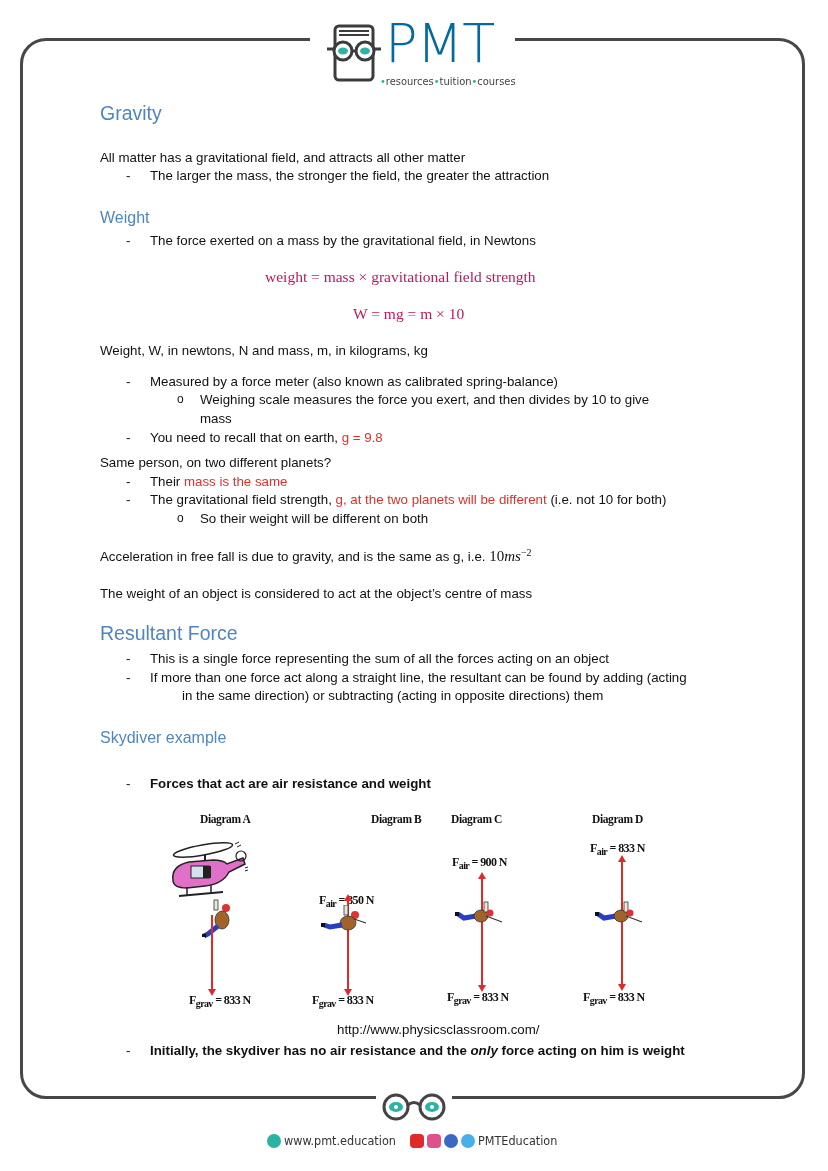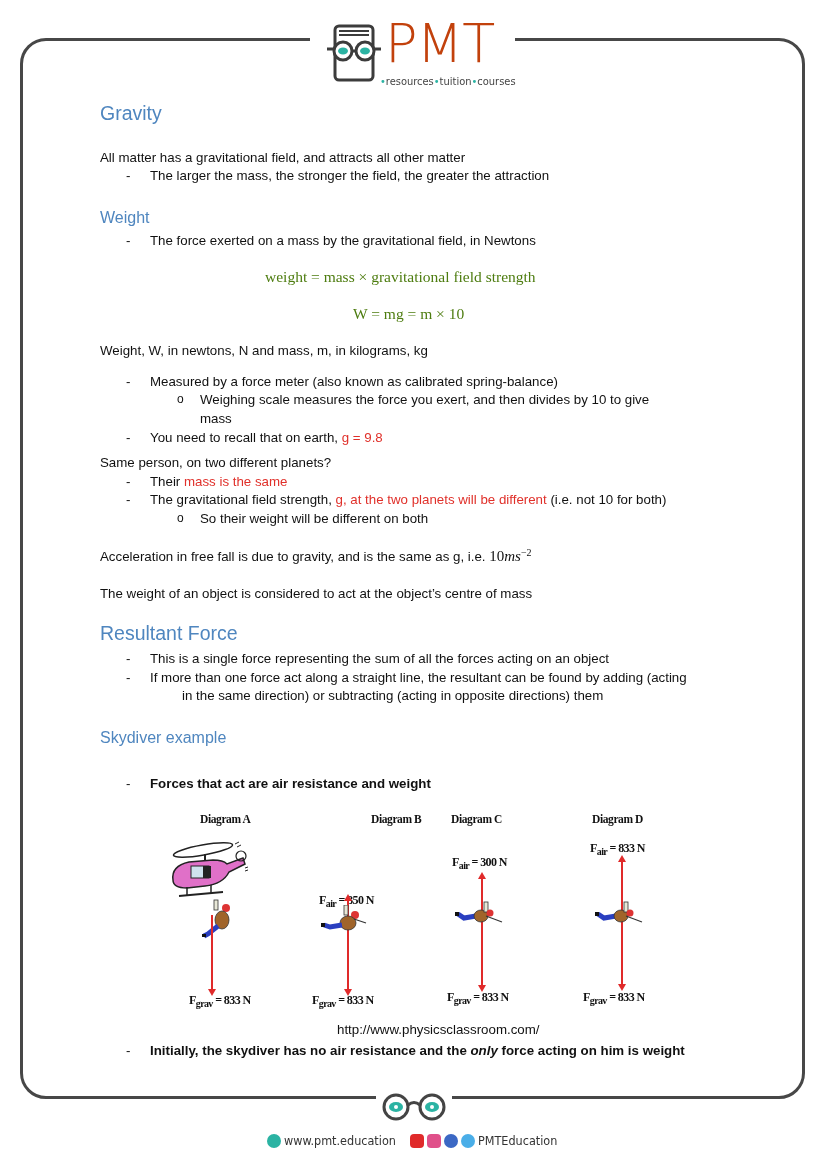--- a/index.html
+++ b/index.html
@@ -3,31 +3,31 @@
 <meta charset="utf-8">
 <style>
   html, body { margin:0; padding:0; background:#ffffff; }
   body { width:828px; height:1171px; position:relative; overflow:hidden;
          font-family:"Liberation Sans", "DejaVu Sans", sans-serif; color:#111; }
   .frame { position:absolute; left:20px; top:38px; width:785px; height:1061px;
            border:3px solid #474747; border-radius:26px; box-sizing:border-box; }
   .logo-mask { position:absolute; left:310px; top:20px; width:205px; height:40px; background:#fff; }
   .logo { position:absolute; left:320px; top:18px; width:200px; height:72px; }
   .logo-text { position:absolute; left:385px; top:14px; font-family:"DejaVu Sans", sans-serif;
-               font-size:54px; font-weight:300; color:#c2410c; letter-spacing:-1px; line-height:60px; }
+               font-size:54px; font-weight:300; color:#0369a1; letter-spacing:-1px; line-height:60px; }
   .logo-tag { position:absolute; left:380px; top:75px; font-size:11px; color:#444; font-family:"DejaVu Sans Condensed","DejaVu Sans",sans-serif; white-space:nowrap; }
   .logo-tag .dot { color:#2bb3a3; }
   .abs { position:absolute; white-space:nowrap; }
   .h1 { font-size:19.5px; color:#4f86bf; }
   .h2 { font-size:16px; color:#4f86bf; }
   .p { font-size:13.3px; color:#111; }
   .bold { font-weight:bold; }
   .red { color:#e0302a; }
   .dash { position:absolute; font-size:13.3px; }
-  .eq { font-family:"Liberation Serif","DejaVu Serif",serif; font-size:15.5px; color:#4d7c0f; }
+  .eq { font-family:"Liberation Serif","DejaVu Serif",serif; font-size:15.5px; color:#be185d; }
   .mathit { font-family:"Liberation Serif","DejaVu Serif",serif; font-style:italic; font-size:15px; }
 
   .diag { position:absolute; }
   .dlabel { position:absolute; font-family:"Liberation Serif","DejaVu Serif",serif; font-weight:bold; font-size:11.5px; letter-spacing:-0.4px; white-space:nowrap; }
   .flabel { position:absolute; font-family:"Liberation Serif","DejaVu Serif",serif; font-weight:bold; font-size:12px; letter-spacing:-0.6px; white-space:nowrap; }
   .flabel sub { font-size:10px; vertical-align:-3px; }
   .arrow { position:absolute; width:2px; background:#e02a2a; }
   .ahead-down { position:absolute; width:0; height:0; border-left:4px solid transparent; border-right:4px solid transparent; border-top:7px solid #e02a2a; }
   .ahead-up { position:absolute; width:0; height:0; border-left:4px solid transparent; border-right:4px solid transparent; border-bottom:7px solid #e02a2a; }
 
@@ -158,21 +158,21 @@
   </svg>
   <div class="ahead-down" style="left:344px;top:989px;"></div>
   <div class="flabel" style="left:312px;top:993px;">
     <span>F</span><sub>grav</sub> = <span>833 N</span>
   </div>
 </div>
 
 <div class="diag">
   <div class="dlabel" style="left:451px;top:813px;">Diagram C</div>
   <div class="flabel" style="left:452px;top:855px;">
-    <span>F</span><sub>air</sub> = <span>300 N</span>
+    <span>F</span><sub>air</sub> = <span>900 N</span>
   </div>
   <div class="ahead-up" style="left:478px;top:872px;"></div>
   <div class="arrow" style="left:481px;top:876px;height:113px;"></div>
   <svg style="position:absolute;left:454px;top:900px;" width="50" height="30" viewBox="0 0 50 30">
     <path d="M22,16 L10,18 L4,14" stroke="#2a3fc0" stroke-width="5" fill="none"></path>
     <rect x="1" y="12" width="4" height="4" fill="#111"></rect>
     <ellipse cx="27" cy="16" rx="7" ry="6" fill="#a0642a" stroke="#333" stroke-width="0.8"></ellipse>
     <rect x="30" y="2" width="4" height="10" fill="#e8e8d8" stroke="#333" stroke-width="0.8"></rect>
     <circle cx="36" cy="13" r="3.5" fill="#d33"></circle>
     <path d="M32,16 L48,22" stroke="#333" stroke-width="1.2"></path>

